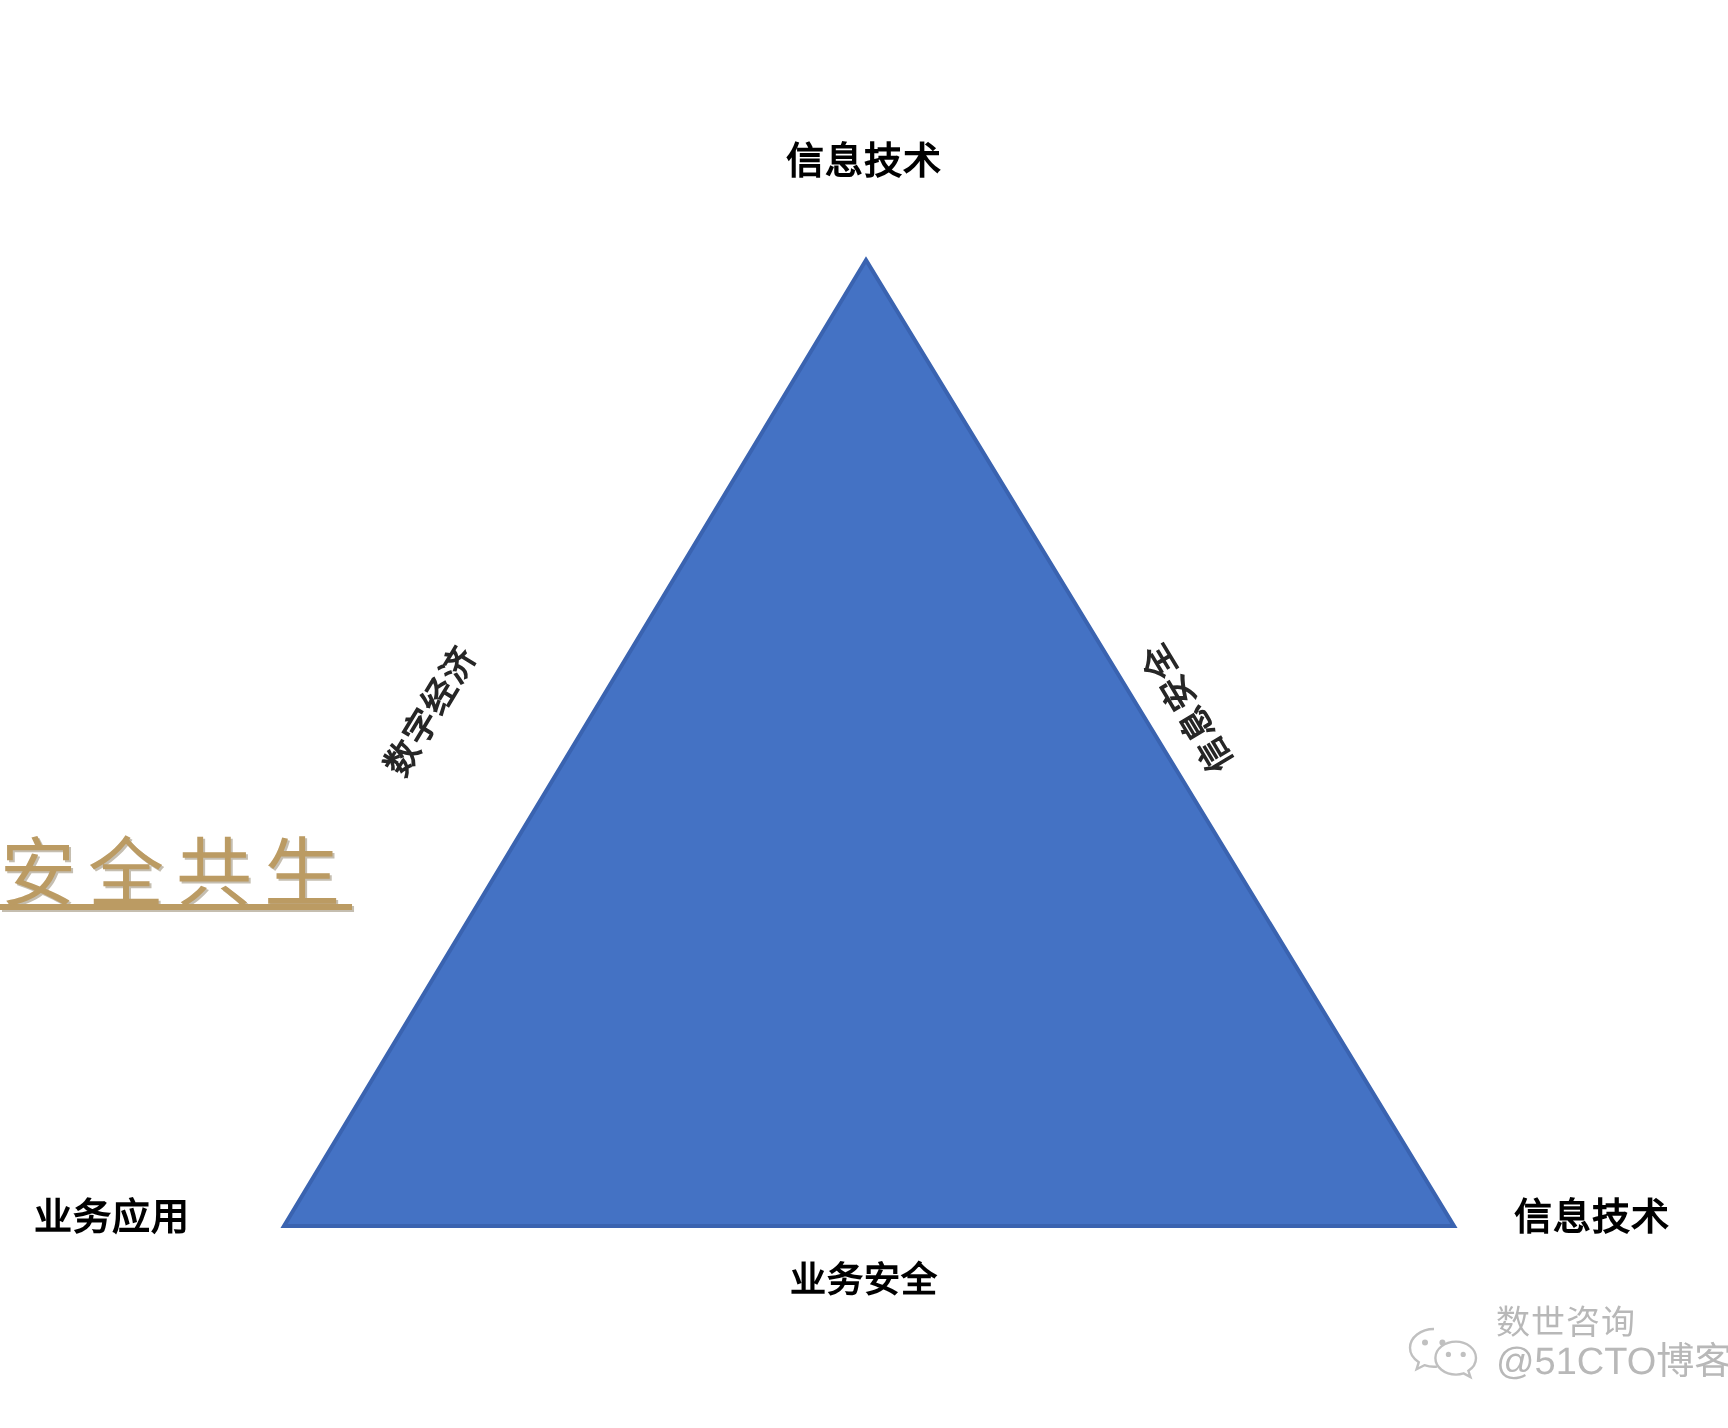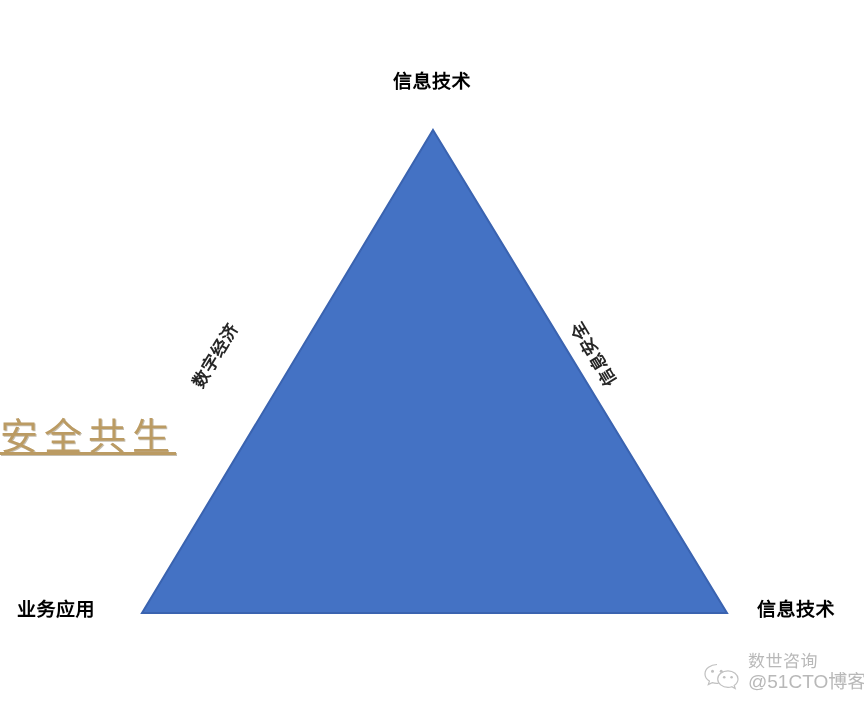--- a/index.html
+++ b/index.html
@@ -158,20 +158,21 @@
   <svg class="triangle-svg" viewBox="0 0 864 714" aria-hidden="true">
     <polygon id="triangle-poly" points="433,130 727,613 142,613" fill="#4472C4" stroke="#3A63B0" stroke-width="2" stroke-linejoin="miter"></polygon>
   </svg>
 
   <div class="vertex-label" id="label-top">信息技术</div>
 
   <div class="vertex-label" id="label-bottom-left">业务应用</div>
 
   <div class="vertex-label" id="label-bottom-right">信息技术</div>
 
+  <div class="vertex-label" id="label-bottom-mid">业务安全</div>
 
   <div class="edge-label" id="edge-label-left" style="transform: rotate(-59deg);">数字经济</div>
 
   <div class="edge-label" id="edge-label-right" style="transform: rotate(239deg);">信息安全</div>
 
   <div id="center-label" style="color: rgb(187, 155, 99);">安全共生</div>
 
 
   <div id="watermark">
     <svg class="wm-icon" viewBox="0 0 40 32" aria-hidden="true">

